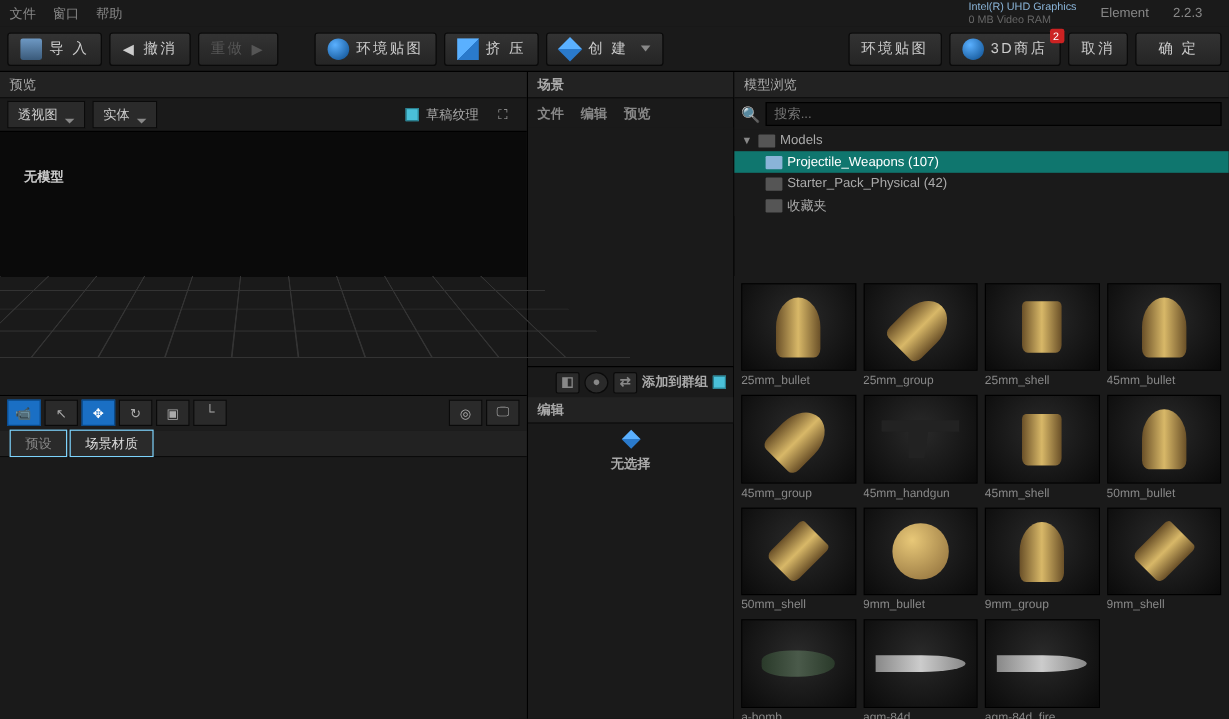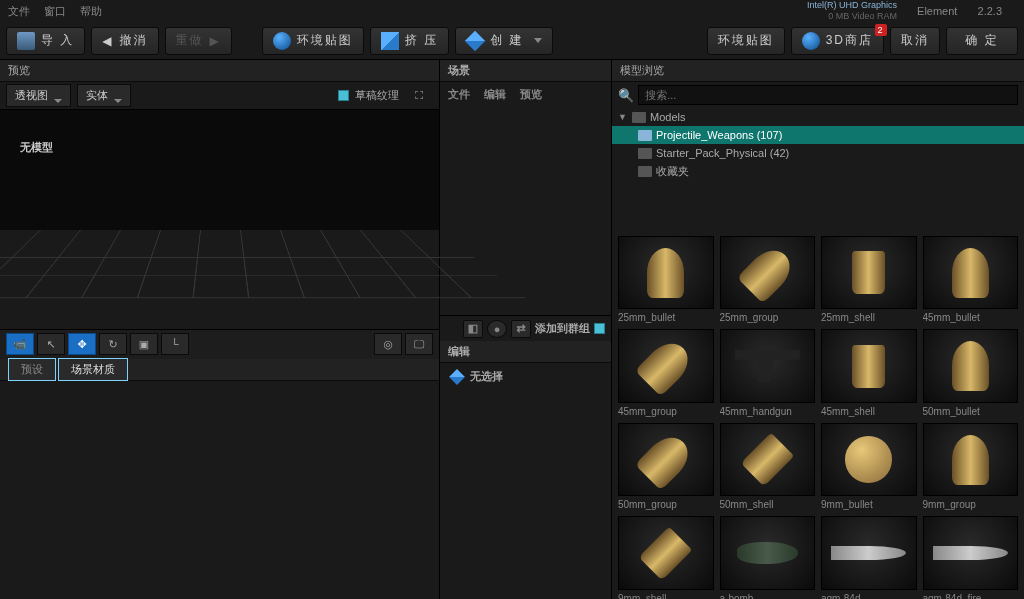--- a/index.html
+++ b/index.html
@@ -1,21 +1,21 @@
 <!DOCTYPE html>
 <html><head>
 <meta charset="utf-8">
 <style>
 * { margin: 0; padding: 0; box-sizing: border-box; font-family: "Microsoft YaHei", Arial, sans-serif; }
 body { background: #1a1a1a; color: #aaa; font-size: 11px; width: 1024px; height: 599px; overflow: hidden; }
 
 
 .menubar { height: 22px; display: flex; align-items: center; padding: 0 8px; background: #1a1a1a; }
 .menubar span { margin-right: 14px; color: #888; cursor: pointer; }
-.sysinfo { margin-left: auto; text-align: right; font-size: 9px; color: #666; line-height: 1.2; }
+.sysinfo { margin-left: auto; font-size: 9px; color: #666; line-height: 1.2; }
 .sysinfo .gpu { color: #8ab4d8; }
 .appver { margin-left: 20px; color: #888; }
 
 
 .toolbar { height: 38px; display: flex; align-items: center; padding: 0 6px; gap: 6px; background: #1a1a1a; border-bottom: 1px solid #000; }
 .tbtn { height: 28px; background: linear-gradient(#333, #252525); border: 1px solid #0a0a0a; border-radius: 3px; display: flex; align-items: center; justify-content: center; padding: 0 10px; color: #ccc; font-size: 12px; cursor: pointer; gap: 6px; letter-spacing: 2px; }
 .tbtn.big { min-width: 72px; }
 .tbtn.split::after { content: ""; width: 0; height: 0; border-left: 4px solid transparent; border-right: 4px solid transparent; border-top: 5px solid #888; margin-left: 4px; }
 .spacer { flex: 1; }
 .ico { width: 18px; height: 18px; display: inline-block; }
@@ -78,21 +78,21 @@
 .thumb .img { width: 100%; aspect-ratio: 1.3; background: radial-gradient(circle at 50% 40%, #2a2a2a, #0a0a0a); border: 1px solid #000; display: flex; align-items: center; justify-content: center; overflow: hidden; }
 .thumb .lbl { color: #888; font-size: 10px; margin-top: 3px; white-space: nowrap; overflow: hidden; text-overflow: ellipsis; }
 .bullet { width: 40%; height: 70%; background: linear-gradient(90deg, #6a5028, #d8b868, #6a5028); border-radius: 50% 50% 15% 15%; }
 .shell { width: 35%; height: 60%; background: linear-gradient(90deg, #6a5028, #d8b868, #6a5028); border-radius: 10% 10% 15% 15%; }
 .gun { width: 70%; height: 45%; background: #222; clip-path: polygon(0 0, 100% 0, 100% 30%, 60% 30%, 55% 100%, 35% 100%, 35% 30%, 0 30%); }
 .missile { width: 80%; height: 20%; background: linear-gradient(90deg, #888, #ccc, #888); border-radius: 0 50% 50% 0; }
 .bomb { width: 65%; height: 30%; background: linear-gradient(90deg, #2a3a2a, #4a5a4a, #2a3a2a); border-radius: 40% 50% 50% 40%; }
 .sphere { width: 50%; height: 65%; background: radial-gradient(circle at 35% 30%, #e8c878, #8a6a38); border-radius: 50%; }
 .tilt { transform: rotate(45deg); }
 .lowpanel { flex: 1; background: #1a1a1a; }
-.nosel { display: flex; align-items: center; gap: 6px; padding: 6px 10px; color: #aaa; }
+.nosel { display: flex; align-items: center; gap: 6px; padding: 6px 10px; color: #aaa; flex-direction: column; }
 </style>
 </head>
 <body>
 
 <div class="menubar">
   <span>文件</span>
   <span>窗口</span>
   <span>帮助</span>
   <div class="sysinfo">
     <div class="gpu">Intel(R) UHD Graphics</div>
@@ -285,26 +285,20 @@
           <div class="lbl">45mm_shell</div>
         </div>
         <div class="thumb">
           <div class="img">
             <div class="bullet"></div>
           </div>
           <div class="lbl">50mm_bullet</div>
         </div>
         <div class="thumb">
           <div class="img">
-            <div class="bullet tilt"></div>
-          </div>
-          <div class="lbl">50mm_group</div>
-        </div>
-        <div class="thumb">
-          <div class="img">
             <div class="shell tilt"></div>
           </div>
           <div class="lbl">50mm_shell</div>
         </div>
         <div class="thumb">
           <div class="img">
             <div class="sphere"></div>
           </div>
           <div class="lbl">9mm_bullet</div>
         </div>

